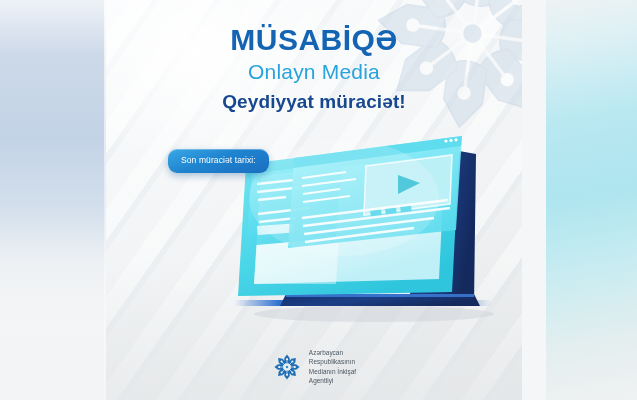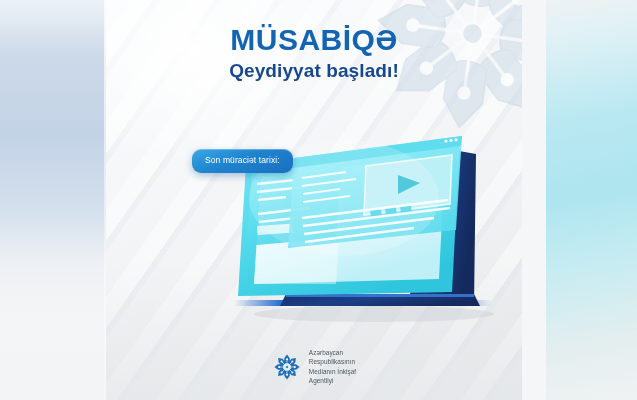--- a/index.html
+++ b/index.html
@@ -77,21 +77,21 @@
     font-size:19px;font-weight:bold;color:#17488f;line-height:1.6;margin:0;
     letter-spacing:.1px;
   }
 
   
   .badge{
     position:absolute;left:62px;top:149px;z-index:7;
     padding:6px 13px 7px;border-radius:9px;
     background:linear-gradient(160deg,#3aa8e6 0%,#1f84cf 45%,#1a6fc0 100%);
     box-shadow:0 3px 7px rgba(22,86,150,.33), inset 0 1px 0 rgba(255,255,255,.3);
-    text-align:center;color:#ffffff;margin-left:24px;
+    text-align:center;color:#ffffff;
   }
   .badge-l1{font-size:8.5px;line-height:1.35;letter-spacing:.1px;}
   .badge-l2{font-size:10.5px;font-weight:bold;line-height:1.35;letter-spacing:.1px;}
 
   
   .art{position:absolute;left:118px;top:118px;width:300px;height:215px;z-index:5;}
   .art svg{display:block;}
 
   
   .footer-logo{
@@ -149,21 +149,22 @@
         <circle cx="50" cy="78" r="3.1" fill="#ffffff"></circle>
         <circle cx="31" cy="69" r="3.1" fill="#ffffff"></circle>
         <circle cx="22" cy="50" r="3.1" fill="#ffffff"></circle>
         <circle cx="31" cy="31" r="3.1" fill="#ffffff"></circle>
         <circle cx="50" cy="50" r="5" fill="#c3d4e4" stroke="#ffffff" stroke-width="1.4"></circle>
       </svg>
     </div>
 
     <div class="headline">
       <div class="t1">MÜSABİQƏ</div>
-      <div class="t3">Qeydiyyat başladı!</div>
+      <div class="t2">Onlayn Media</div>
+      <div class="t3">Qeydiyyat müraciət!</div>
     </div>
 
     <div class="badge">
       <div class="badge-l1">Son müraciət tarixi:</div>
     </div>
 
     <div class="art">
       <svg viewBox="0 0 300 215" width="300" height="215">
         <defs>
           <linearGradient id="screenG" x1="0" y1="0" x2="0.6" y2="1">

